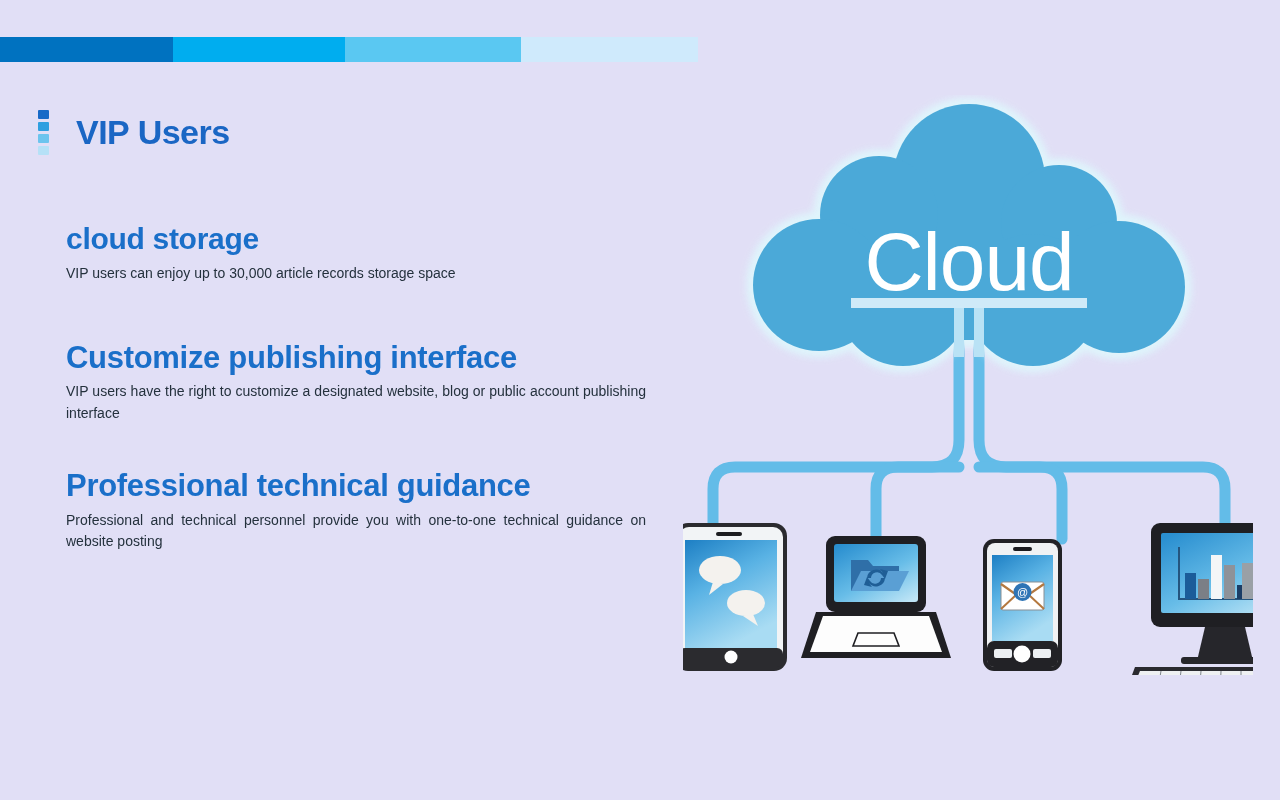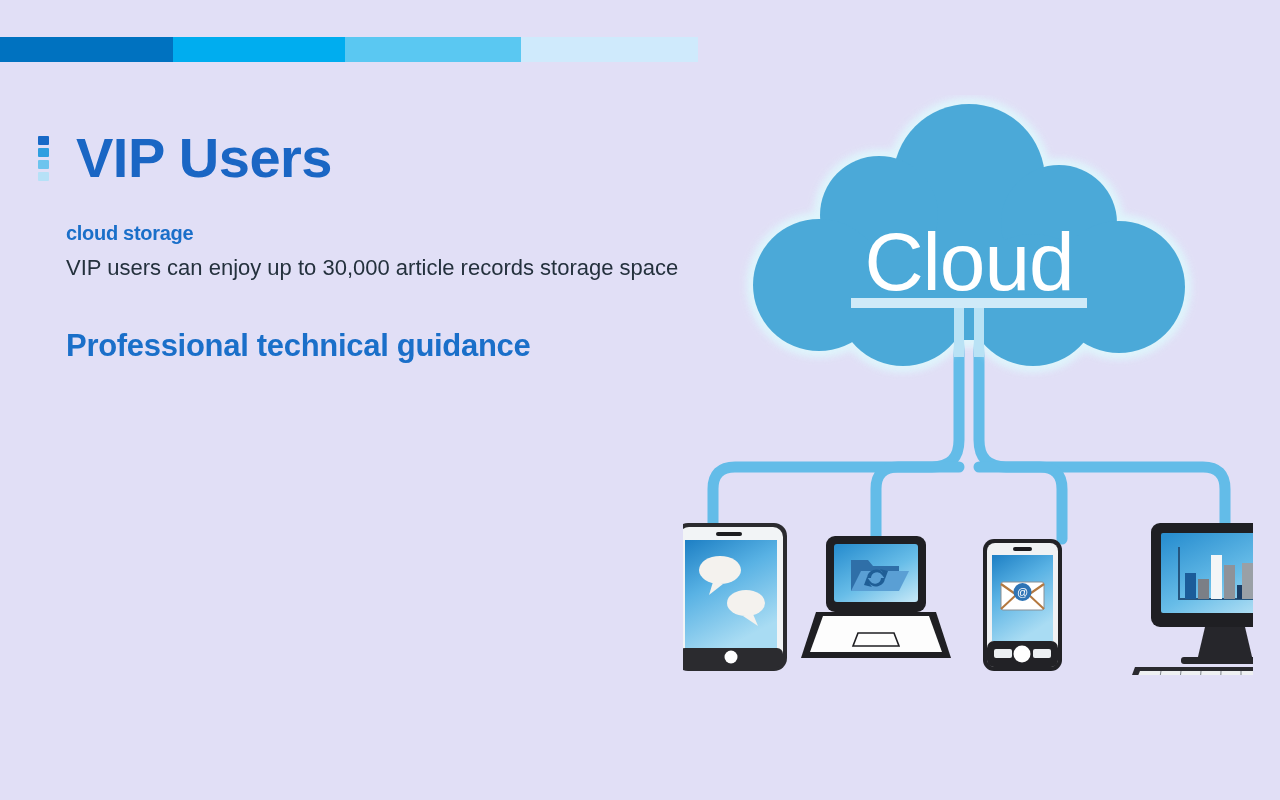--- a/index.html
+++ b/index.html
@@ -51,21 +51,21 @@
     display: block;
     width: 11px;
     height: 9px;
     border-radius: 1px;
   }
   .bullet-stack i:nth-child(1) { background: #1769c7; }
   .bullet-stack i:nth-child(2) { background: #2f9fe0; }
   .bullet-stack i:nth-child(3) { background: #6cc4ee; }
   .bullet-stack i:nth-child(4) { background: #b6e1f7; }
   .page-title {
-    font-size: 56px;
+    font-size: 34px;
     font-weight: bold;
     color: #1a66c4;
     letter-spacing: -0.5px;
     line-height: 1;
     white-space: nowrap;
   }
 
   
   .features {
     position: absolute;
@@ -78,27 +78,27 @@
   .feature h2 {
     margin: 0 0 6px 0;
     font-size: 31px;
     font-weight: bold;
     color: #1a6fc9;
     letter-spacing: -0.3px;
     line-height: 1.15;
   }
   .feature p {
     margin: 0;
-    font-size: 22px;
+    font-size: 14px;
     line-height: 1.52;
     color: #24313d;
     text-align: justify;
   }
   .feature p.nojust { text-align: left; }
-  .f-1 h2 { font-size: 20px; }
+  .f-1 h2 { font-size: 30px; }
   .f-2 { margin-top: 56px; }
   .f-3 { }
   .f-2 p, .f-3 p { width: 580px; }
   .f-1 p { width: 640px; }
 
   
   .graphic {
     position: absolute;
     left: 683px;
     top: 95px;
@@ -127,23 +127,28 @@
   <h1 class="page-title">VIP Users</h1>
 </div>
 
 <div class="features">
 
   <div class="feature f-1">
     <h2>cloud storage</h2>
     <p class="nojust">VIP users can enjoy up to 30,000 article records storage space</p>
   </div>
 
+  <div class="feature f-2">
+    <h2>Customize publishing interface</h2>
+    <p>VIP users have the right to customize a designated website, blog or public account publishing interface</p>
+  </div>
 
   <div class="feature f-3">
     <h2>Professional technical guidance</h2>
+    <p>Professional and technical personnel provide you with one-to-one technical guidance on website posting</p>
   </div>
 
 </div>
 
 <div class="graphic">
 <svg width="570" height="580" viewBox="0 0 570 580" xmlns="http://www.w3.org/2000/svg">
 
   <defs>
     <linearGradient id="screenGrad" x1="0" y1="0" x2="0.45" y2="1">
       <stop offset="0%" stop-color="#1d7fc4"></stop>

